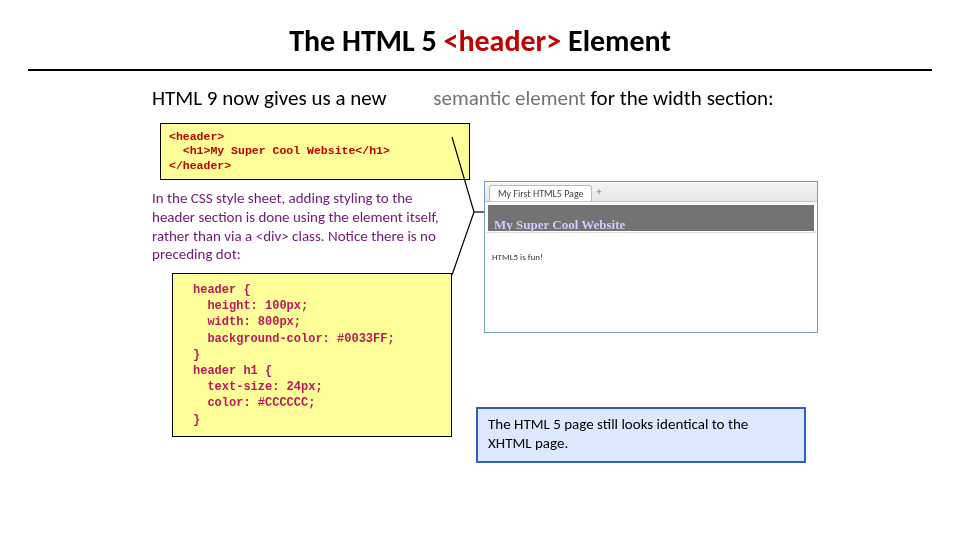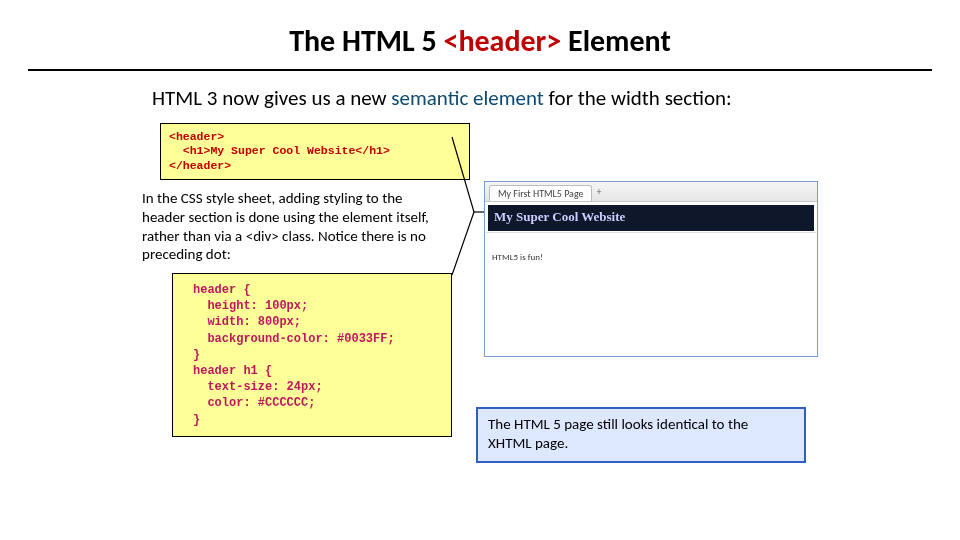--- a/index.html
+++ b/index.html
@@ -22,66 +22,66 @@
   .hr {
     border: none;
     border-top: 2px solid #000;
     margin: 0 28px;
   }
   .intro {
     font-size: 21px;
     padding: 14px 112px 6px 152px;
     color: #000;
   }
-  .intro .red { color: #0c4a6e; }
+  .intro .red { color: #737373; margin-left: 42px; }
   .content {
     position: relative;
     margin: 6px 0 0 0;
     height: 380px;
   }
   .code-box-1 {
     position: absolute;
     left: 160px; top: 0;
     width: 310px;
     border: 1px solid #000;
     background: #ffff99;
     padding: 6px 8px;
     font-family: "Courier New", monospace;
     font-size: 11.5px;
     font-weight: bold;
     line-height: 1.25;
     color: #c00000;
   }
   .explain {
     position: absolute;
-    left: 142px; top: 66px;
+    left: 152px; top: 66px;
     width: 300px;
     font-size: 15px;
     line-height: 1.25;
-    color: #000000;
+    color: #701a75;
   }
   .code-box-2 {
     position: absolute;
     left: 172px; top: 150px;
     width: 280px;
     border: 1px solid #000;
     background: #ffff99;
     padding: 8px 20px;
     font-family: "Courier New", monospace;
     font-size: 12px;
     font-weight: bold;
     line-height: 1.35;
     color: #be185d;
     white-space: pre;
   }
   .preview-box {
     position: absolute;
     left: 484px; top: 58px;
     width: 334px;
-    height: 176px;
+    height: 152px;
     border: 1px solid #7a9ecc;
     background: #fff;
   }
   .preview-top {
     height: 20px;
     background: linear-gradient(#f5f5f5,#e6e6e6);
     border-bottom: 1px solid #c8c8c8;
     display: flex;
     align-items: center;
     font-size: 10px;
@@ -97,27 +97,27 @@
     margin-top: 2px;
     height: 16px;
     display: flex;
     align-items: center;
   }
   .preview-plus {
     margin-left: 4px;
     color: #666;
   }
   .preview-header {
-    background: #0f172a;
+    background: #737373;
     color: #ccccff;
     height: 26px;
     font-family: Georgia, serif;
     font-weight: bold;
     font-size: 13px;
-    padding: 4px 6px;
+    padding: 12px 6px;
     margin: 3px 3px 0 3px;
   }
   .preview-body {
     font-size: 9px;
     color: #333;
     padding: 18px 6px 6px 6px;
     border-top: 1px solid #ddd;
     margin: 1px;
   }
   .bottom-note {
@@ -138,21 +138,21 @@
 </style>
 </head>
 <body>
 
 <div class="title">
   <span>The HTML 5 </span><span class="red">&lt;header&gt;</span><span> Element</span>
 </div>
 <hr class="hr">
 
 <div class="intro">
-  <span>HTML 3 now gives us a new </span><span class="red">semantic element</span><span> for the width section:</span>
+  <span>HTML 9 now gives us a new </span><span class="red">semantic element</span><span> for the width section:</span>
 </div>
 
 <div class="content">
 
   <pre class="code-box-1">&lt;header&gt;
   &lt;h1&gt;My Super Cool Website&lt;/h1&gt;
 &lt;/header&gt;</pre>
 
   <div class="explain">In the CSS style sheet, adding styling to the header section is done using the element itself, rather than via a &lt;div&gt; class. Notice there is no preceding dot:</div>
 

